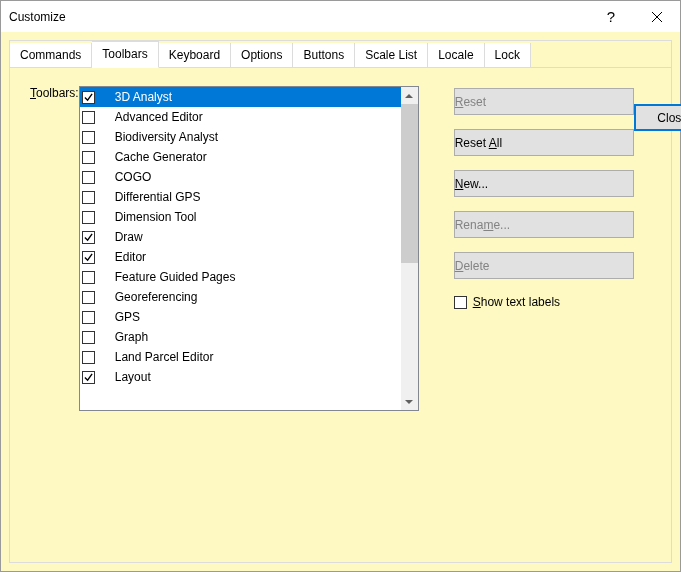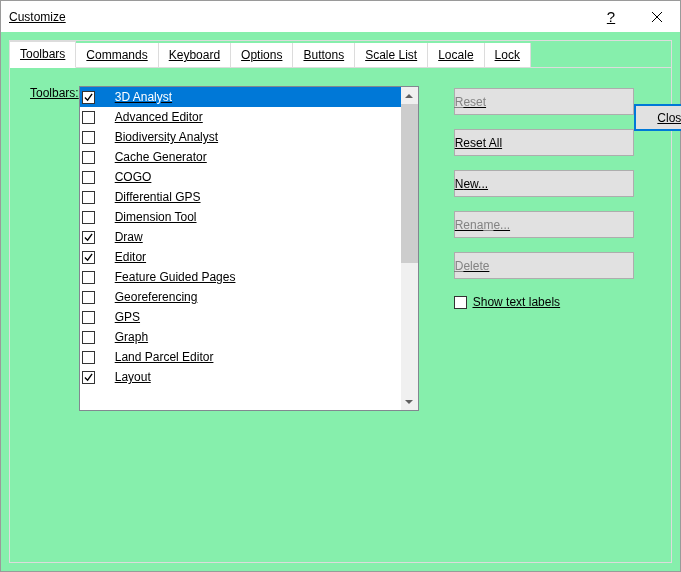--- a/index.html
+++ b/index.html
@@ -1,17 +1,17 @@
 <!DOCTYPE html>
 <html><head>
   <meta charset="utf-8">
   <style>
     * { box-sizing: border-box; margin: 0; padding: 0; }
     body { font-family: 'Segoe UI', Tahoma, sans-serif; font-size: 12px; background: #f0f0f0; }
-    .window { width: 681px; height: 572px; background: #86efac; border: 1px solid #9a9a9a; display: flex; flex-direction: column; text-decoration: underline; }
+    .window { width: 681px; height: 572px; background: #fef9c3; border: 1px solid #9a9a9a; display: flex; flex-direction: column; }
     .titlebar { height: 31px; background: #ffffff; display: flex; align-items: center; justify-content: space-between; }
     .title-text { padding-left: 8px; font-size: 12px; color: #000; }
     .title-controls { display: flex; height: 100%; }
     .title-btn { width: 46px; height: 31px; display: flex; align-items: center; justify-content: center; font-size: 14px; font-family: 'Segoe UI', Arial; color: #000; }
     .content { flex: 1; padding: 8px; display: flex; flex-direction: column; }
     .content-inner { flex: 1; border: 1px solid #dcdcdc; display: flex; flex-direction: column; }
     .tabs { display: flex; font-size: 12px; position: relative; }
     .tab { padding: 5px 10px 5px 10px; border: 1px solid #dcdcdc; border-top: none; border-left: none; border-bottom: 1px solid #dcdcdc; margin-top: 2px; background: #fff; cursor: default; position: relative; }
     .tab.active { border-bottom: 1px solid #fff; border-top: 1px solid #dcdcdc; margin-top: 0; z-index: 2; }
     .tab:first-child { border-left: none; }
@@ -54,22 +54,22 @@
         <svg width="10" height="10" viewBox="0 0 10 10">
             <path d="M0 0 L10 10 M10 0 L0 10" stroke="#000" stroke-width="1"></path>
           </svg>
       </div>
     </div>
   </div>
 
   <div class="content">
     <div class="content-inner">
     <div class="tabs">
+      <div class="tab"><span>Commands</span></div>
       <div class="tab active"><span>Toolbars</span></div>
-      <div class="tab"><span>Commands</span></div>
       <div class="tab"><span>Keyboard</span></div>
       <div class="tab"><span>Options</span></div>
       <div class="tab"><span>Buttons</span></div>
       <div class="tab"><span>Scale List</span></div>
       <div class="tab"><span>Locale</span></div>
       <div class="tab"><span>Lock</span></div>
       <div class="tabs-fill"></div>
     </div>
 
     <div class="panel">

